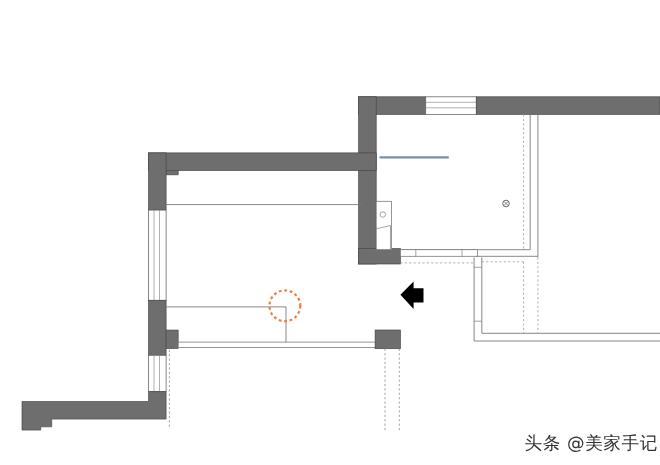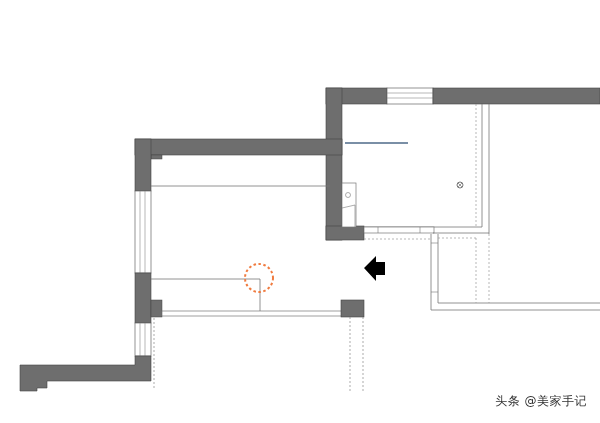--- a/index.html
+++ b/index.html
@@ -1,18 +1,18 @@
 <!DOCTYPE html>
 <html><head>
   <meta charset="utf-8">
   <style>
     html, body { margin: 0; padding: 0; background: #ffffff; }
     body { width: 600px; height: 423px; position: relative; overflow: hidden; font-family: "DejaVu Sans", sans-serif; }
     svg.plan { position: absolute; left: 0; top: 0; }
-    .watermark { position: absolute; right: 13px; top: 393px; font-size: 12px; color: #333333; letter-spacing: 0.5px; }
+    .watermark { position: absolute; right: 2px; top: 393px; font-size: 16px; color: #333333; letter-spacing: 0.5px; }
   </style>
 </head>
 <body>
 
 <svg class="plan" width="600" height="423" viewBox="0 0 600 423">
 
   <rect x="326" y="88" width="61" height="16" fill="#6e6e6e" stroke="#444" stroke-width="0.6"></rect>
   <rect x="387" y="88" width="46" height="16" fill="#fff" stroke="#666" stroke-width="0.7"></rect>
   <line x1="387" y1="93" x2="433" y2="93" stroke="#888" stroke-width="0.6"></line>
   <line x1="387" y1="98" x2="433" y2="98" stroke="#888" stroke-width="0.6"></line>

